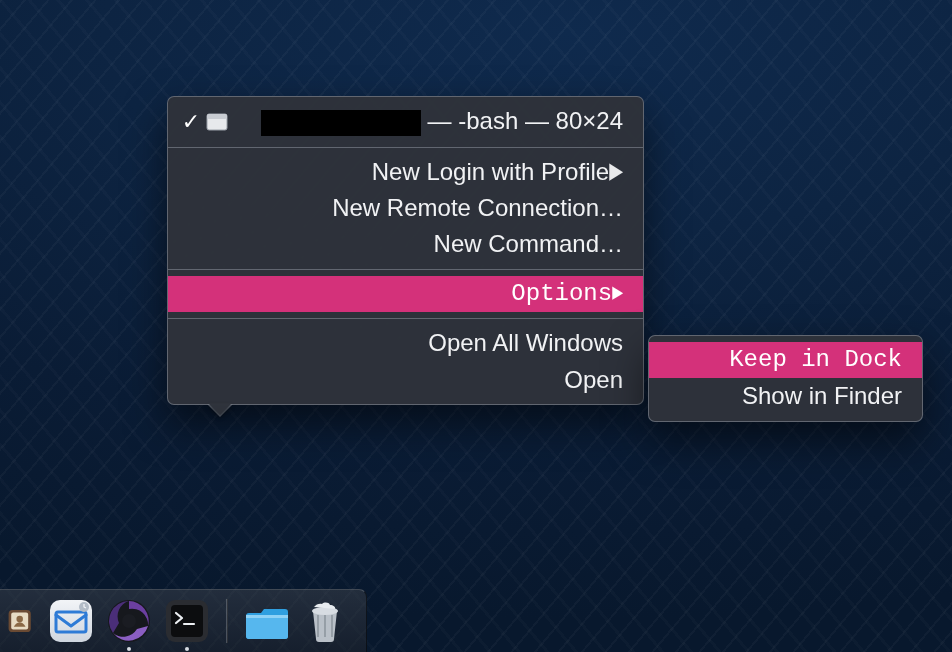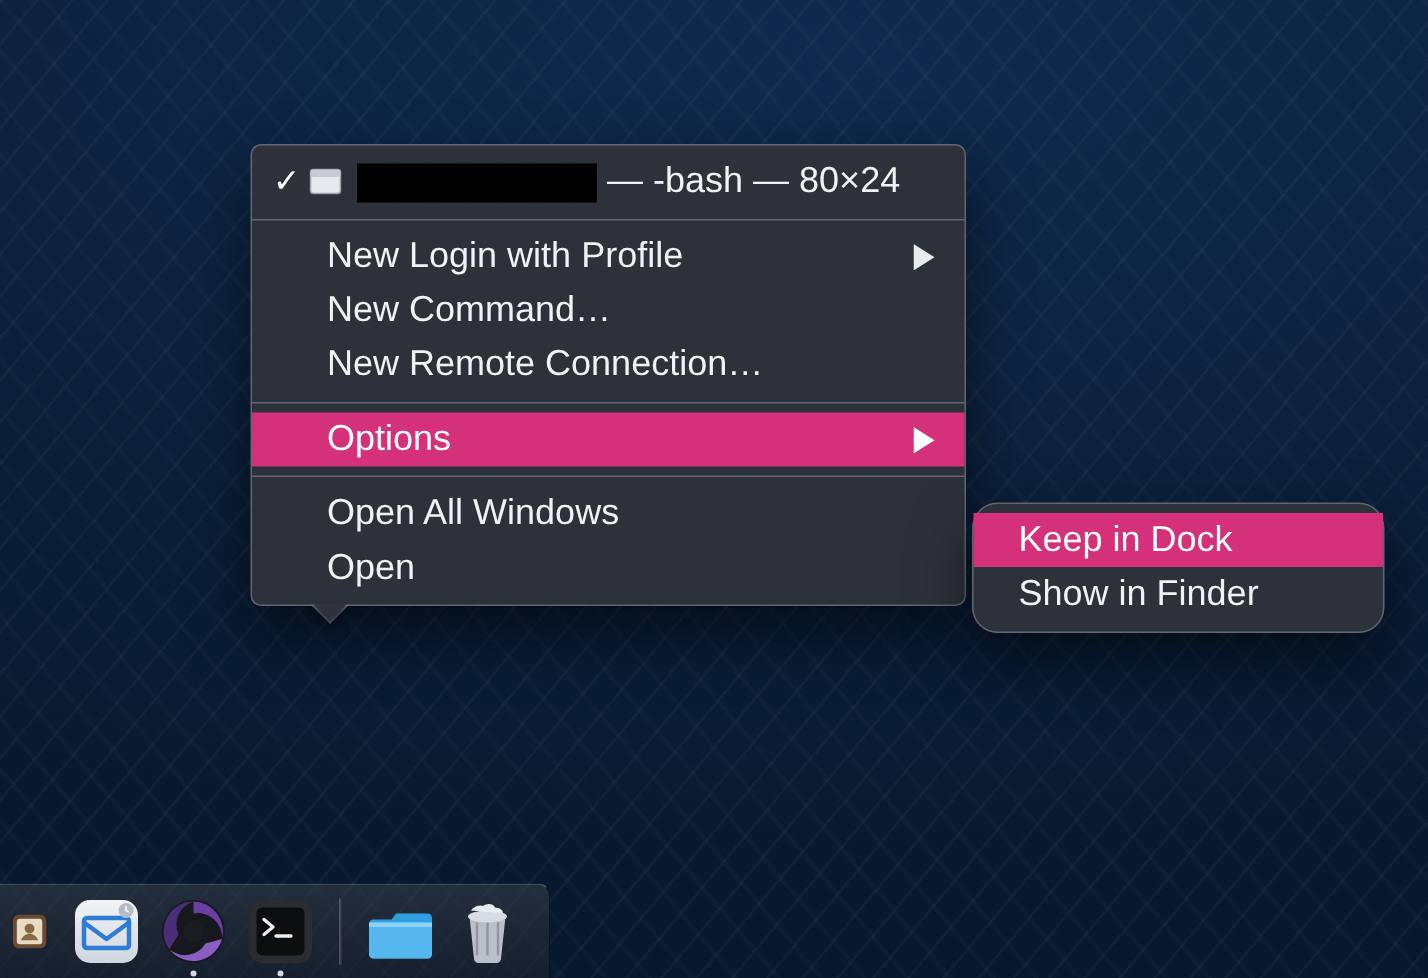--- a/index.html
+++ b/index.html
@@ -92,40 +92,40 @@
   }
   .menu-main {
     left: 167px;
     top: 96px;
     width: 475px;
   }
   .menu-sub {
     left: 648px;
     top: 335px;
     width: 273px;
-    border-radius: 17px;
   }
   .menu .row {
     display: flex;
     align-items: center;
     padding: 5px 20px 5px 50px;
     position: relative;
     cursor: default;
   }
   .menu .row.header { padding-left: 12px; }
-  .menu .row .label { flex: 1 1 auto; white-space: nowrap; }
+  .menu .row .label { flex: 1 1 auto; white-space: nowrap; text-align: right; }
   .menu .row .chev {
     margin-left: auto;
     font-size: 18px;
     transform: scaleY(1.25);
     color: #e9eaec;
   }
   .menu .row.highlight {
     background: #d4317a;
     color: #fff;
+    font-family: Liberation Mono, monospace;
   }
   .menu .row.highlight .chev { color: #fff; }
   .menu hr {
     border: none;
     border-top: 1px solid rgba(140,146,156,0.55);
     margin: 6px 0;
   }
 
   .check {
     width: 22px;
@@ -263,24 +263,24 @@
     </span>
   </div>
 
   <hr>
 
   <div class="row">
     <span class="label">New Login with Profile</span>
     <span class="chev">▶</span>
   </div>
   <div class="row">
+    <span class="label">New Remote Connection…</span>
+  </div>
+  <div class="row">
     <span class="label">New Command…</span>
-  </div>
-  <div class="row">
-    <span class="label">New Remote Connection…</span>
   </div>
 
   <hr>
 
   <div class="row highlight">
     <span class="label">Options</span>
     <span class="chev">▶</span>
   </div>
 
   <hr>

